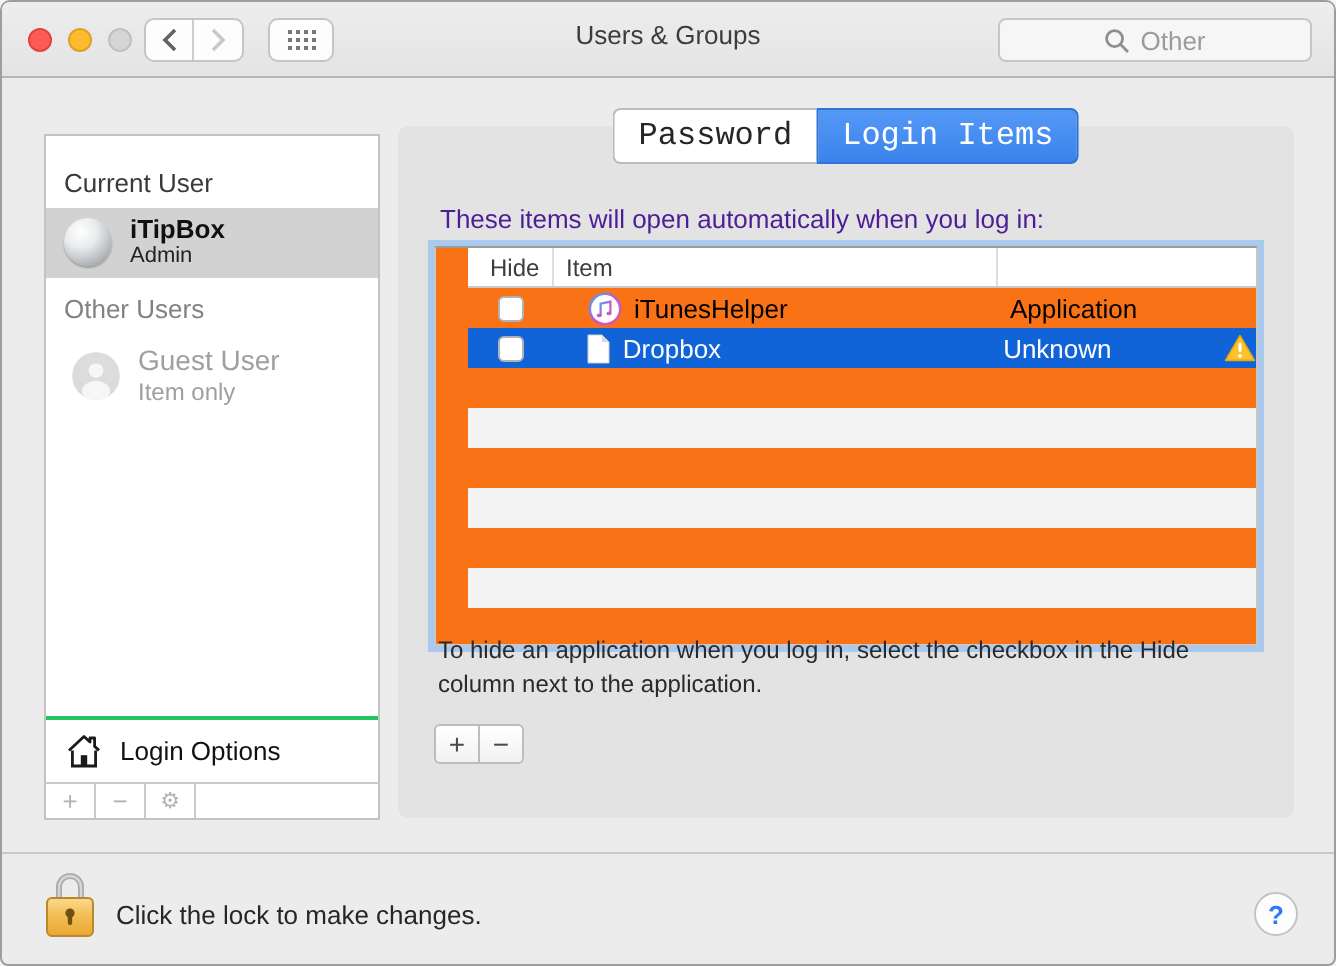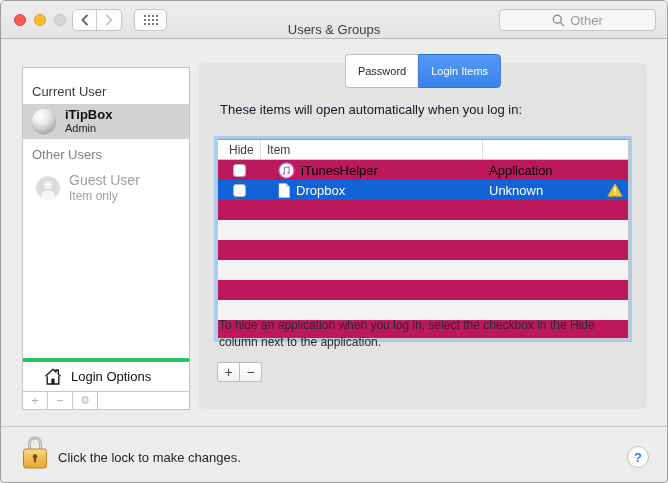--- a/index.html
+++ b/index.html
@@ -21,21 +21,21 @@
   .light.gray   { background:#d5d5d5; border:1px solid #c0c0c0; }
   .navseg { position:absolute; left:71px; top:8px; height:22px; display:flex;
     background:#fdfdfd; border:1px solid #c5c5c5; border-radius:5px; overflow:hidden; }
   .navseg .nav-btn { width:24px; display:flex; align-items:center; justify-content:center; }
   .navseg .nav-btn.back { border-right:1px solid #cdcdcd; }
   .grid-btn { position:absolute; left:133px; top:8px; width:33px; height:22px;
     background:#fdfdfd; border:1px solid #c5c5c5; border-radius:5px;
     display:flex; align-items:center; justify-content:center; }
   .dots { display:grid; grid-template-columns:repeat(4,2px); grid-template-rows:repeat(3,2px); gap:2px; }
   .dots i { background:#777; }
-  .win-title { position:absolute; left:0; right:0; top:12px; height:32px; display:flex;
+  .win-title { position:absolute; left:0; right:0; top:0; height:32px; display:flex;
     align-items:center; justify-content:center; font-size:13px; color:#3c3c3c; pointer-events:none; }
   .search { position:absolute; right:11px; top:8px; width:157px; height:22px;
     background:#f6f6f6; border:1px solid #c6c6c6; border-radius:4px;
     display:flex; align-items:center; justify-content:center; gap:5px;
     font-size:13px; color:#9b9b9b; }
   
   .sidebar { position:absolute; left:21px; top:66px; width:168px; height:343px;
     background:#fff; border:1px solid #c3c3c3; display:flex; flex-direction:column; }
   .sb-header { font-size:13px; color:#3a3a3a; padding:16px 0 5px 9px; }
   .sb-header.other { color:#828282; padding-top:8px; }
@@ -45,40 +45,40 @@
     background:radial-gradient(circle at 35% 28%, #ffffff 0%, #e9ebed 35%, #b9bdc2 68%, #83878d 100%);
     box-shadow:0 1px 1px rgba(0,0,0,.25); }
   .avatar-guest { width:24px; height:24px; border-radius:50%; overflow:hidden; flex:0 0 auto; }
   .user-meta { margin-left:9px; line-height:1.18; }
   .user-name { font-size:13px; font-weight:bold; color:#101010; }
   .user-role { font-size:11px; color:#222; }
   .user-row.guest { padding:5px 0 5px 13px; }
   .guest-name { font-size:14px; color:#9f9f9f;text-align:center; }
   .guest-role { font-size:12px; color:#9f9f9f; }
   .sb-spacer { flex:1; }
-  .login-options { border-top:4px solid #22c55e; height:33px; display:flex;
-    align-items:center; padding-left:20px; gap:8px; font-size:13px; color:#111; }
+  .login-options { border-top:2px solid #22c55e; height:33px; display:flex;
+    align-items:center; padding-left:9px; gap:8px; font-size:13px; color:#111; }
   .sb-strip { border-top:1px solid #c9c9c9; height:18px; display:flex; }
   .sb-strip .cell { width:25px; border-right:1px solid #c9c9c9; display:flex;
     align-items:center; justify-content:center; color:#b3b3b3; font-size:13px; }
   .sb-strip .cell.gear { font-size:11px; }
   
   .pane { position:absolute; left:198px; top:62px; width:448px; height:346px;
     background:#e3e3e3; border-radius:5px; }
   .tabs { position:absolute; top:-9px; left:50%; transform:translateX(-50%);
-    display:flex; height:34px; font-size:11px; }
+    display:flex; height:28px; font-size:16px;font-family:Liberation Mono, monospace; }
   .tab { display:flex; align-items:center; padding:0 12px; white-space:nowrap; }
   .tab.password { background:#fff; border:1px solid #bcbcbc; border-right:none;
     border-radius:4px 0 0 4px; color:#262626; }
   .tab.login-items { background:linear-gradient(#5599f7,#3a83ec); border:1px solid #3273d6;
     border-radius:0 4px 4px 0; color:#fff; }
-  .intro { position:absolute; left:21px; top:39px; font-size:13px; color:#0f172a; }
-  .table { position:absolute; left:18px; top:76px; width:412px; height:200px;
-    background:#be185d; border:1px solid #c8c8c8; border-top-color:#9b9b9b;
-    box-shadow:0 0 0 3px #a9c9ee; font-size:13px; }
+  .intro { position:absolute; left:21px; top:39px; font-size:13px; color:#4c1d95; }
+  .table { position:absolute; left:18px; top:60px; width:412px; height:200px;
+    background:#f97316; border:1px solid #c8c8c8; border-top-color:#9b9b9b;
+    box-shadow:0 0 0 3px #a9c9ee; font-size:13px;padding-left:16px; }
   .thead { display:flex; height:20px; border-bottom:1px solid #c8c8c8;
     align-items:stretch; color:#3e3e3e; font-size:12px; background:#fff; }
   .th { display:flex; align-items:center; border-right:1px solid #dedede; }
   .col-hide { width:43px; }  .th.col-hide { padding-left:11px; }
   .col-item { width:222px; } .th.col-item { padding-left:6px; }
   .col-kind { width:118px; } .th.col-kind { padding-left:6px; }
   .col-extra { flex:1; } .th.col-extra { border-right:none; }
   .trow { display:flex; height:20px; align-items:center; color:#000; }
   .trow.alt { background:#f4f4f5; }
   .trow.selected { background:#1164d8; color:#fff; }

